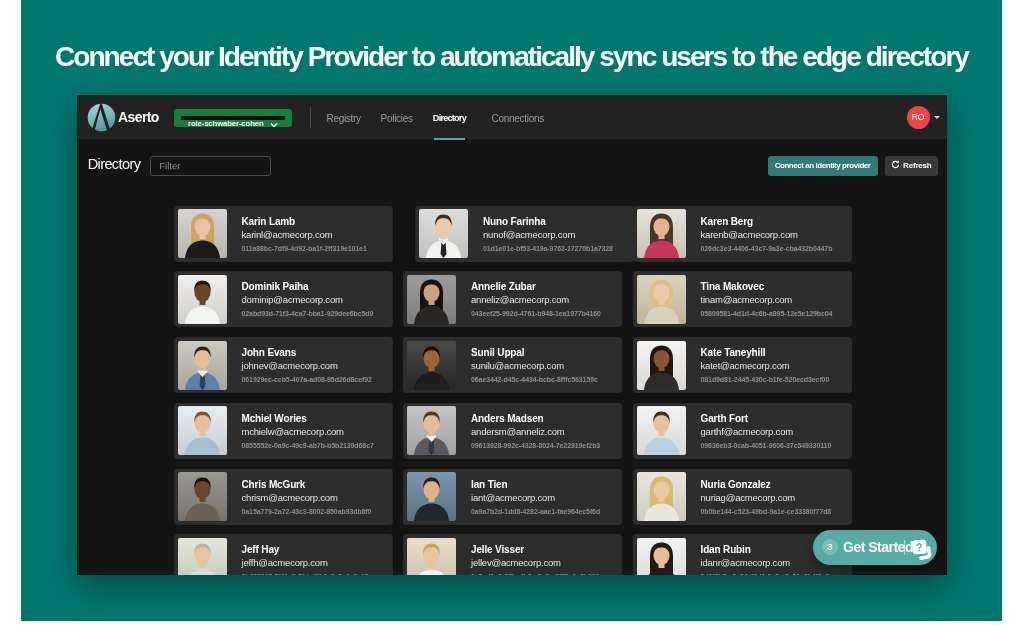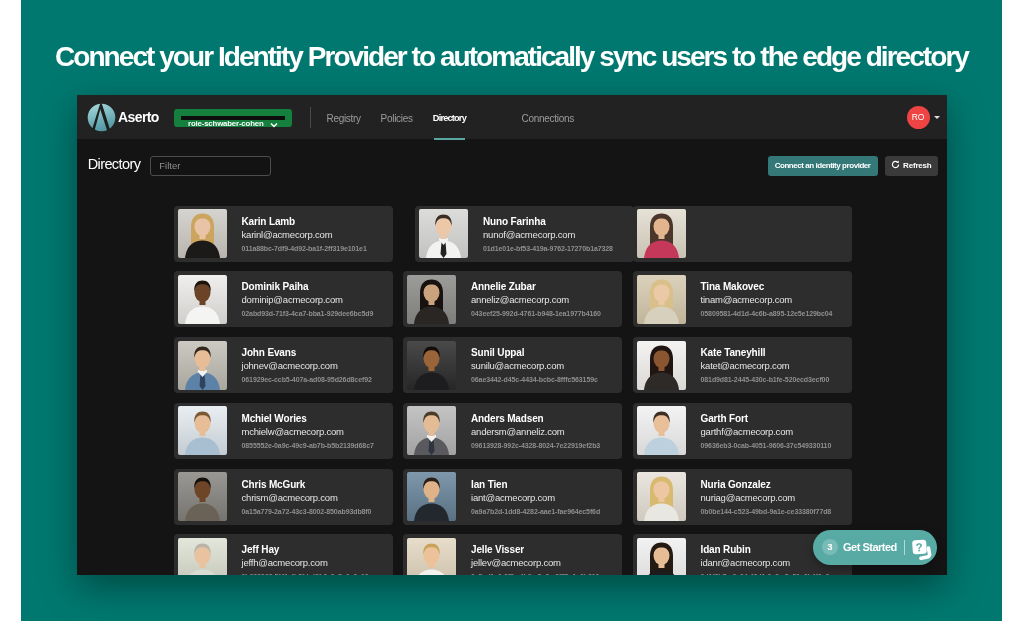--- a/index.html
+++ b/index.html
@@ -23,21 +23,21 @@
 .btn-teal { position:absolute; left:690.6px; top:60.7px; width:110px; height:20.5px; background:#347878; border-radius:3px; color:#fff; font-size:8px; font-weight:bold; letter-spacing:-0.45px; text-align:center; line-height:20.5px; white-space:nowrap; }
 .btn-gray { position:absolute; left:807.8px; top:60.7px; width:53px; height:20.5px; background:#3a3a3a; border-radius:3px; color:#fff; font-size:8px; font-weight:bold; letter-spacing:-0.2px; text-align:center; line-height:20.5px; white-space:nowrap; }
 .card { position:absolute; width:219px; height:56px; background:#2d2d2d; border-radius:4px; }
 .ph { position:absolute; left:4px; top:3.5px; width:49px; height:49px; border-radius:2px; overflow:hidden; }
 .ct { position:absolute; left:68px; top:9px; }
 .nm { color:#ffffff; font-size:10px; font-weight:bold; letter-spacing:-0.15px; line-height:13px; white-space:nowrap; }
 .em { color:#e6e6e6; font-size:9.5px; letter-spacing:-0.2px; line-height:14px; white-space:nowrap; }
 .hs { color:#8f8f8f; font-size:7px; font-weight:bold; line-height:13px; letter-spacing:-0.1px; white-space:nowrap; }
 .pill { position:absolute; left:736px; top:435px; width:124px; height:34.5px; background:#58aba5; border-radius:17.5px; box-shadow:0 4px 10px rgba(0,0,0,0.3); }
 .pill .badge { position:absolute; left:9px; top:9px; width:16px; height:16px; border-radius:50%; background:rgba(255,255,255,0.2); color:#fff; font-size:9.5px; font-weight:bold; text-align:center; line-height:16px; }
-.pill .gtxt { position:absolute; left:30px; top:0; height:32px; line-height:34.5px; color:#fff; font-size:11px; font-weight:bold; letter-spacing:-0.5px; white-space:nowrap; }
+.pill .gtxt { position:absolute; left:30px; top:0; height:32px; line-height:34.5px; color:#fff; font-size:14px; font-weight:bold; letter-spacing:-0.5px; white-space:nowrap; }
 .pill .pdiv { position:absolute; left:90.7px; top:10px; width:1.5px; height:15px; background:rgba(255,255,255,0.55); }
 .pill .qi { position:absolute; left:98px; top:9px; }
 </style></head>
 <body>
 <div class="stage">
 <h1>Connect your Identity Provider to automatically sync users to the edge directory</h1>
 <div class="win">
   <div class="hdr">
     <svg class="logo" width="29" height="29" viewBox="0 0 29 29">
           <defs>
@@ -51,21 +51,21 @@
           <path d="M14.8,0.5 L23,26.4 L20.2,27.7 L12.6,4.2 Z" fill="#1e1e1e"></path>
         </svg>
     <div class="brand">Aserto</div>
     <div class="tenant">roie-schwaber-cohen<span class="tdiv"></span><svg width="8" height="8" viewBox="0 0 8 8">
             <path d="M1,2.5 L4,5.5 L7,2.5" stroke="#fff" stroke-width="1.4" fill="none"></path>
           </svg></div>
     <div class="navdiv"></div>
     <div class="nav" style="left:249.5px;">Registry</div>
     <div class="nav" style="left:303.6px;">Policies</div>
     <div class="nav act" style="left:355.8px;">Directory</div>
-    <div class="nav" style="left:414.6px;margin-left:30px;">Connections</div>
+    <div class="nav" style="left:414.6px;">Connections</div>
     <div class="underline"></div>
     <div class="avatar">RO</div>
     <div class="avchev"></div>
   </div>
   <div class="ttl">Directory</div>
   <div class="filter">Filter</div>
   <div class="btn-teal">Connect an identity provider</div>
   <div class="btn-gray"><svg width="9" height="9" viewBox="0 0 16 16" style="vertical-align:-1px;margin-right:3px">
           <path d="M13.5,8 a5.5,5.5 0 1 1 -1.6,-3.9" fill="none" stroke="#fff" stroke-width="2"></path>
           <path d="M13.8,0.8 L13.8,5.4 L9.2,5.4 Z" fill="#fff"></path>
@@ -121,20 +121,25 @@
                 <stop offset="1" stop-color="#c8c2b3"></stop>
               </linearGradient>
             </defs>
             <rect width="49" height="49" fill="url(#pbg2)"></rect>
             <path d="M13,46 L13,18 C13,8.5 18,4.5 24.5,4.5 C31,4.5 36,8.5 36,18 L36,46 Z" fill="#4a362a"></path>
             <path d="M7,49 C8.5,35.5 17,31.5 24.5,31.5 C32,31.5 40.5,35.5 42,49 Z" fill="#c5385a"></path>
             <rect x="21.5" y="23" width="6" height="7" fill="#e3b58e"></rect>
             <ellipse cx="24.5" cy="17.5" rx="8" ry="9.6" fill="#e3b58e"></ellipse>
             <path d="M16.2,16 C15.8,7.5 20,5.8 24.5,5.8 C29,5.8 33.2,7.5 32.8,16 C31,10.5 28,9.6 24.5,9.6 C21,9.6 18,10.5 16.2,16 Z" fill="#4a362a"></path>
           </svg></div>
+<div class="ct">
+          <div class="nm">Karen Berg</div>
+          <div class="em">karenb@acmecorp.com</div>
+          <div class="hs">026dc3e3-4406-43c7-9a3e-cba432b0447b</div>
+        </div>
 </div>
 <div class="card" style="left:96.5px;top:176.4px">
 <div class="ph"><svg width="49" height="49" viewBox="0 0 49 49">
             <defs>
               <linearGradient id="pbg3" x1="0" y1="0" x2="0" y2="1">
                 <stop offset="0" stop-color="#f0efed"></stop>
                 <stop offset="1" stop-color="#cfcecb"></stop>
               </linearGradient>
             </defs>
             <rect width="49" height="49" fill="url(#pbg3)"></rect>

